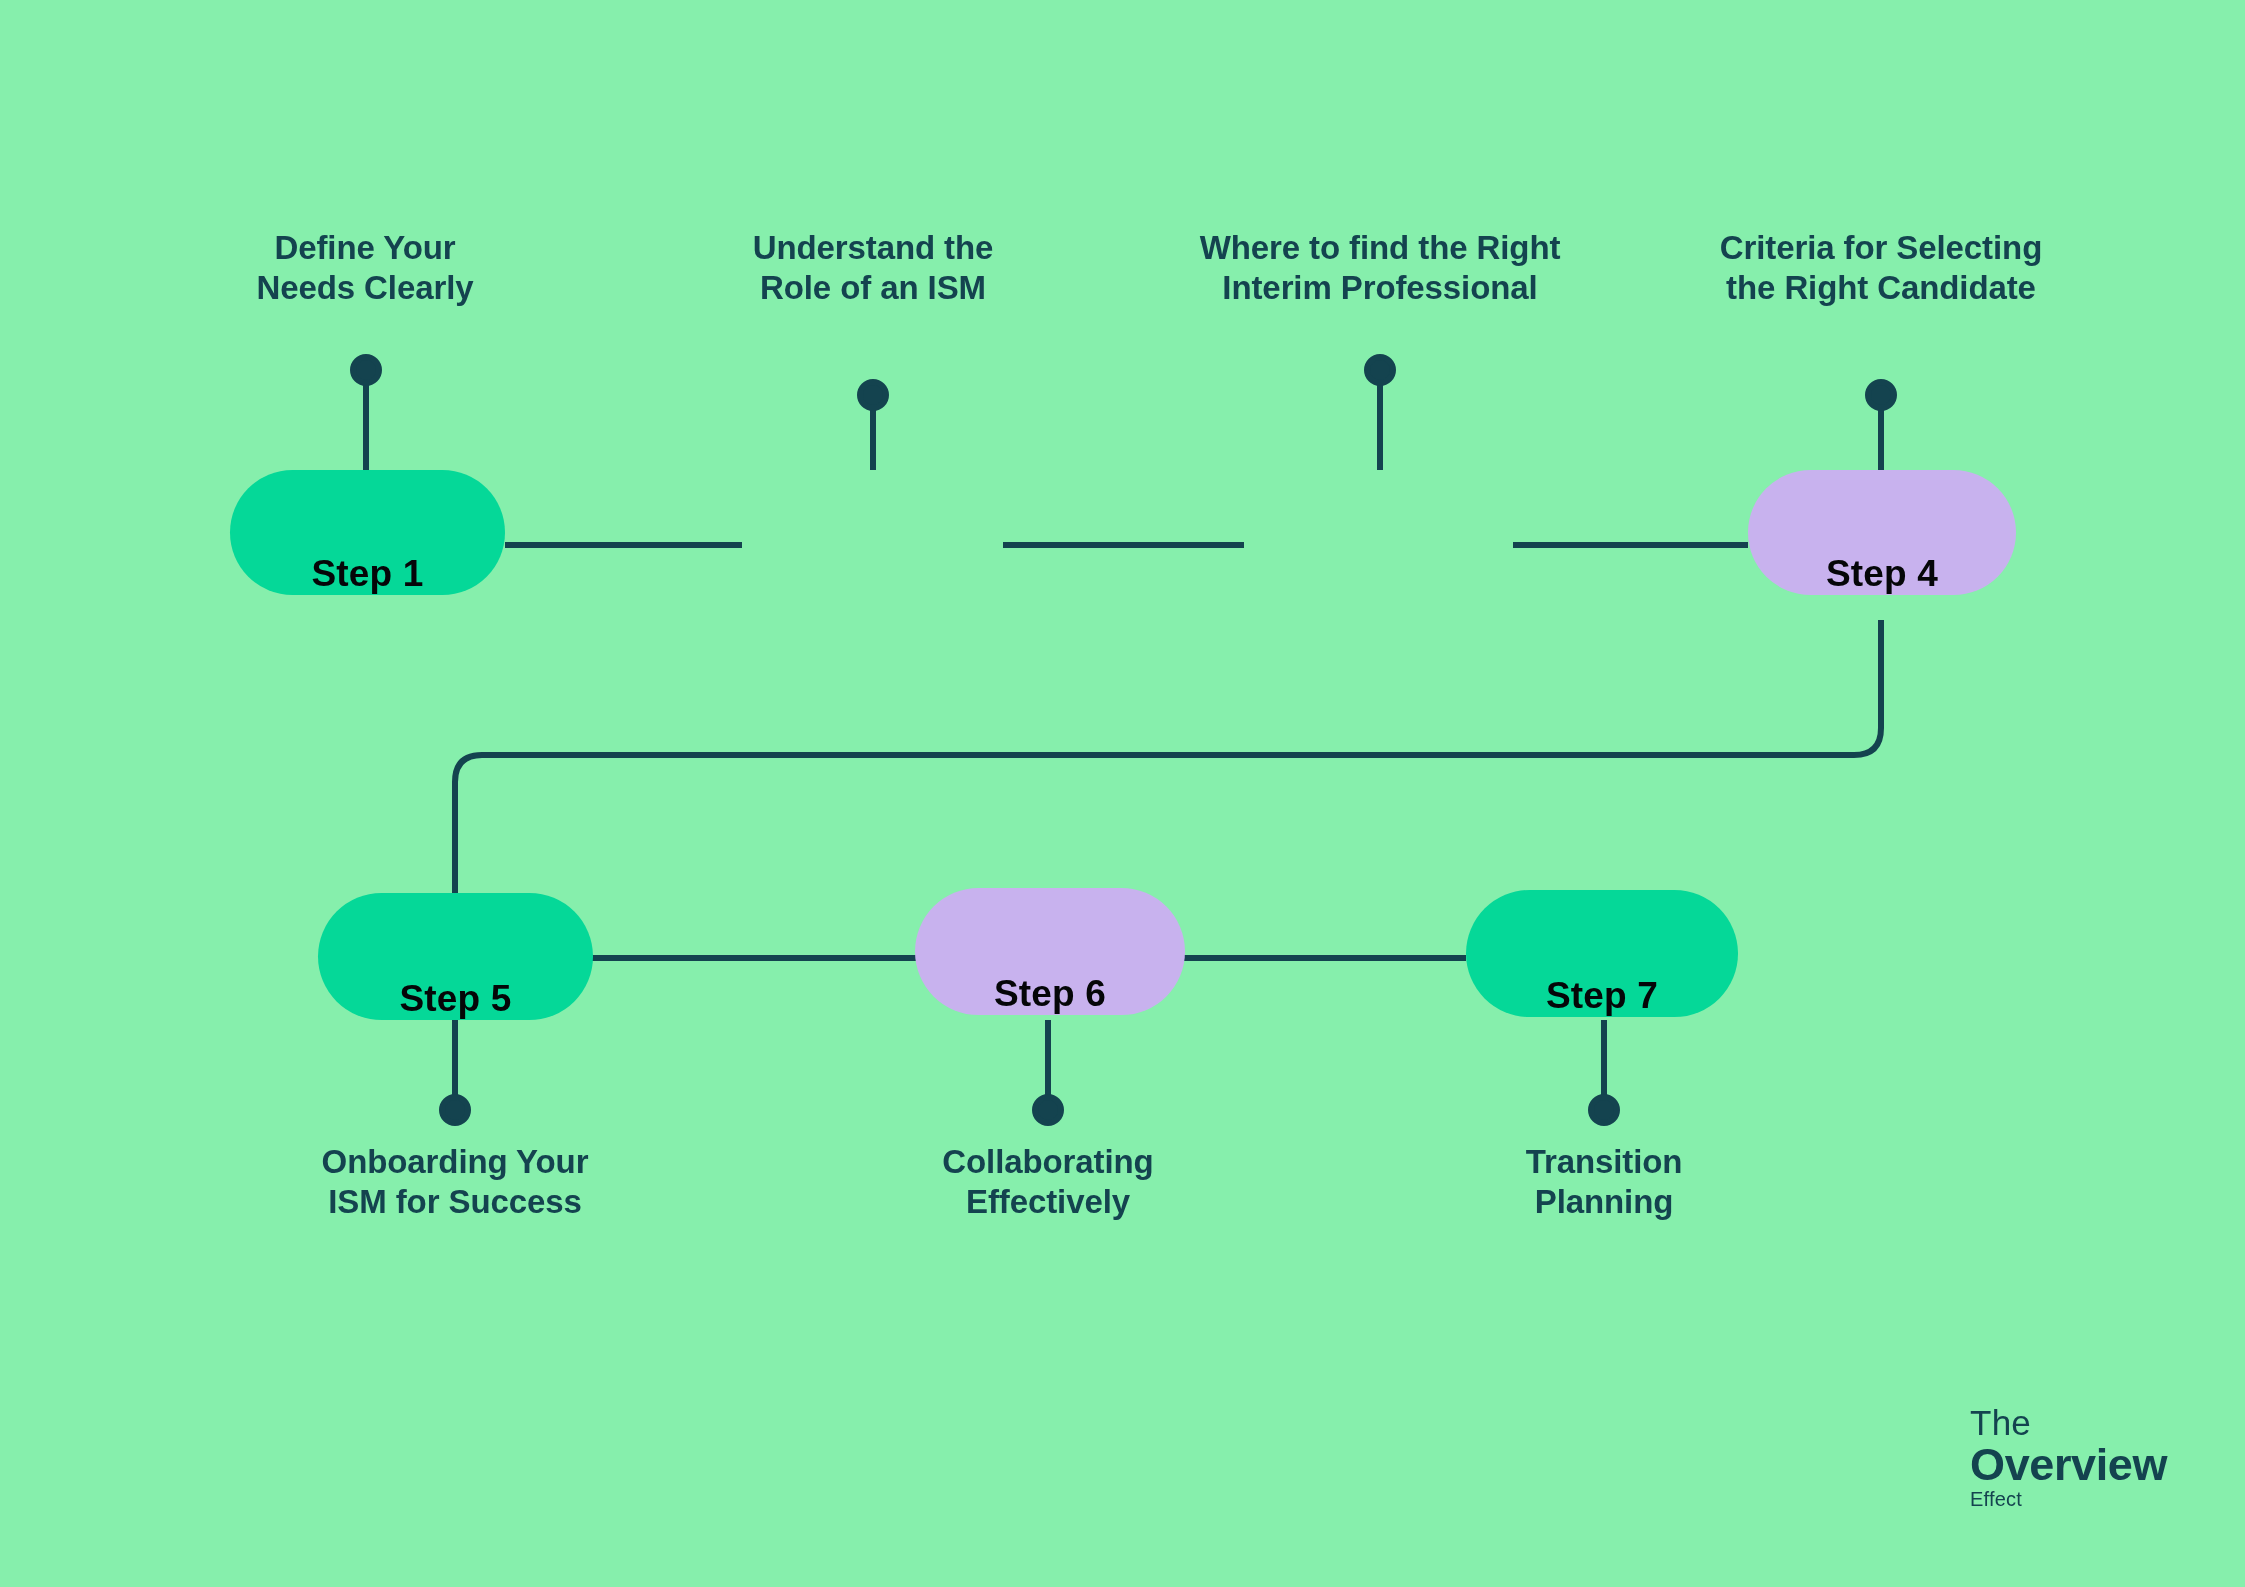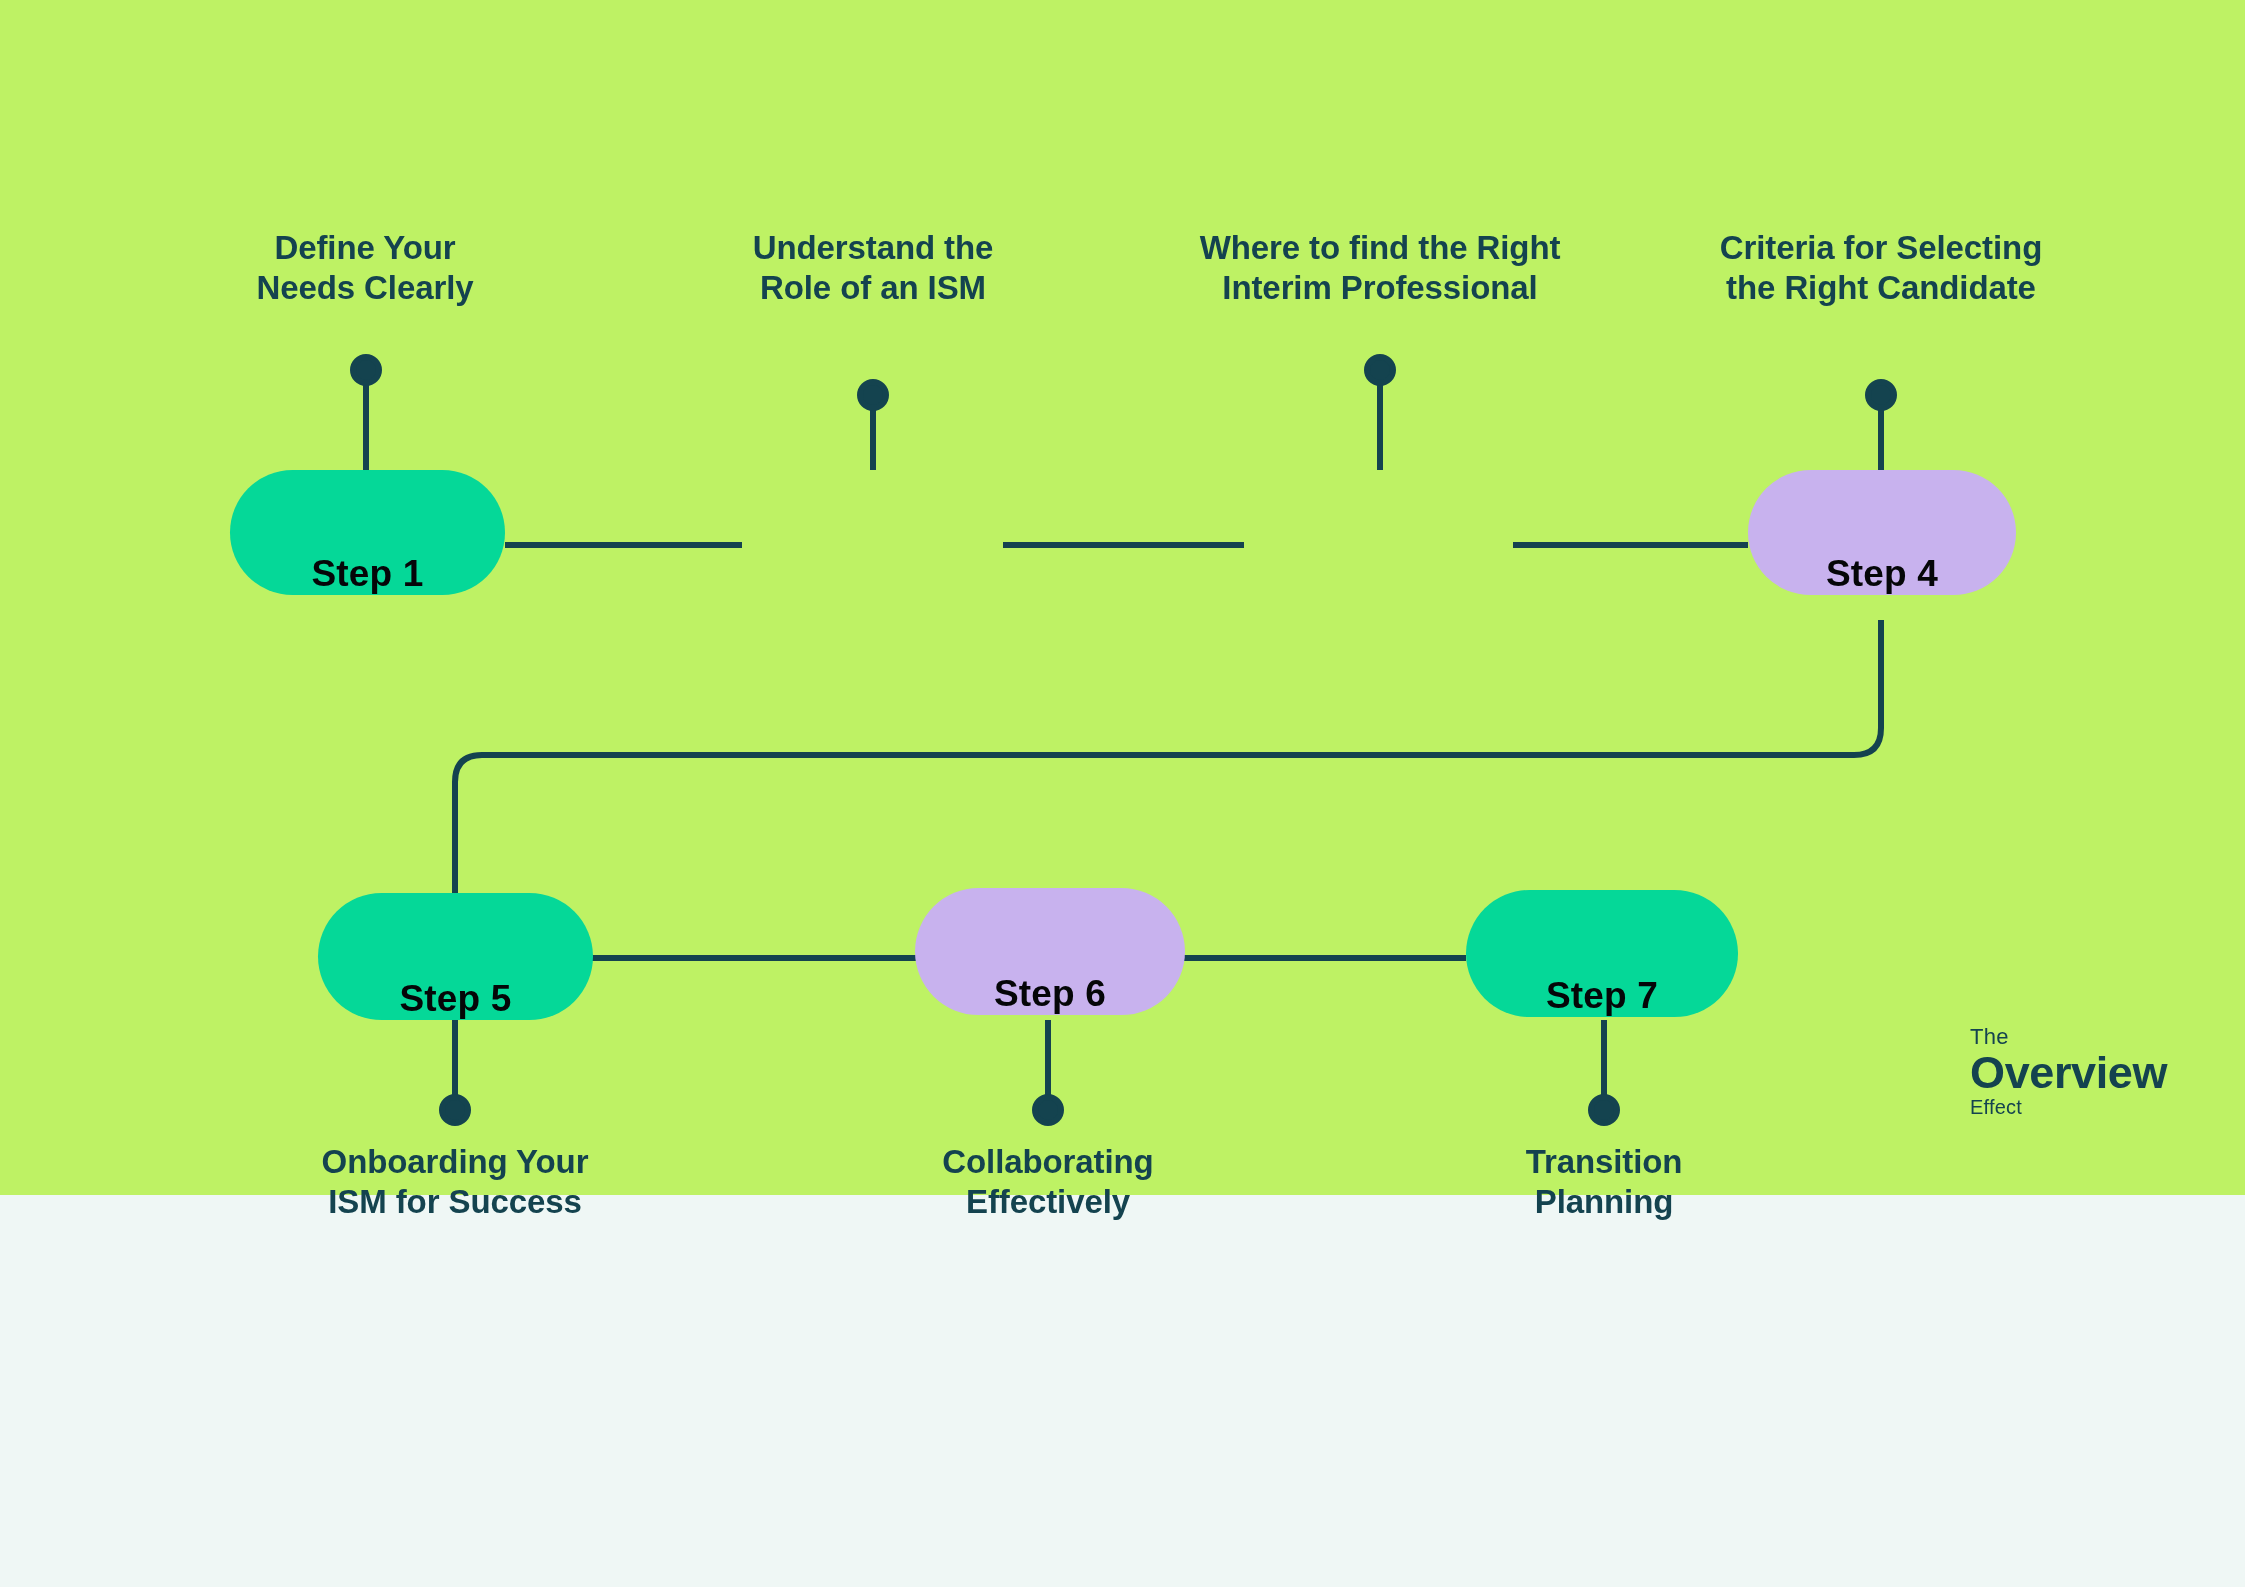--- a/index.html
+++ b/index.html
@@ -9,22 +9,22 @@
   body {
     width: 2245px;
     height: 1587px;
     background: #eff7f5;
     font-family: "Liberation Sans", sans-serif;
     overflow: hidden;
   }
   #stage {
     position: relative;
     width: 2245px;
-    height: 1195px;
-    background: #bef264;
+    height: 1587px;
+    background: #86efac;
   }
 
   
   #connectors {
     position: absolute;
     left: 0;
     top: 0;
     width: 2245px;
     height: 1587px;
     z-index: 1;
@@ -67,21 +67,21 @@
   #logo {
     position: absolute;
     right: 78px;
     bottom: 78px;
     z-index: 5;
     color: #14434f;
     text-align: left;
     line-height: 1.0;
   }
   #logo .the {
-    font-size: 22px;
+    font-size: 35px;
     font-weight: normal;
     letter-spacing: 0.2px;
   }
   #logo .overview {
     font-size: 45px;
     font-weight: bold;
     letter-spacing: -0.4px;
     margin-top: 2px;
   }
   #logo .effect {

